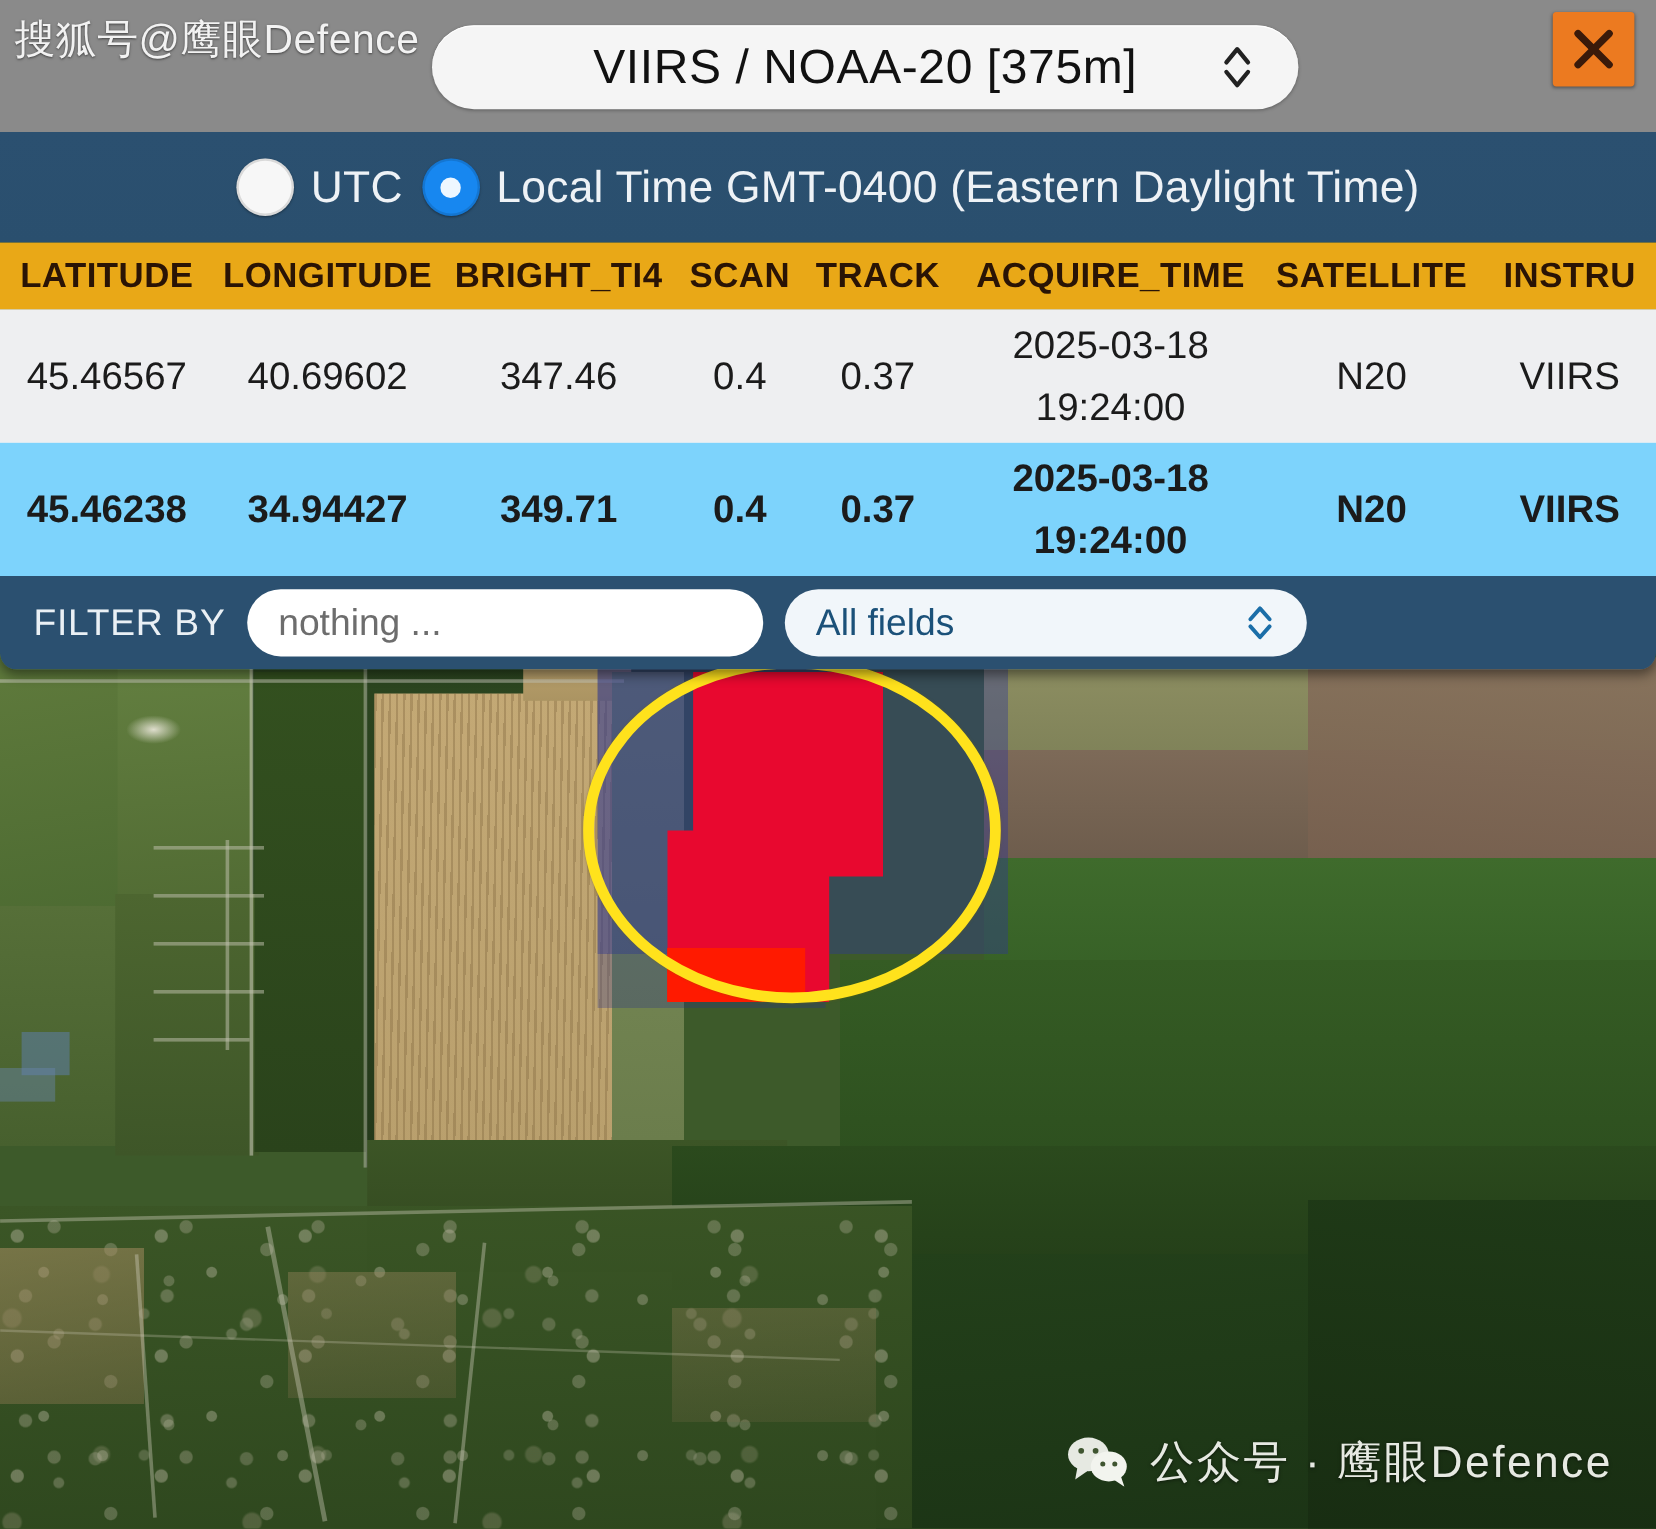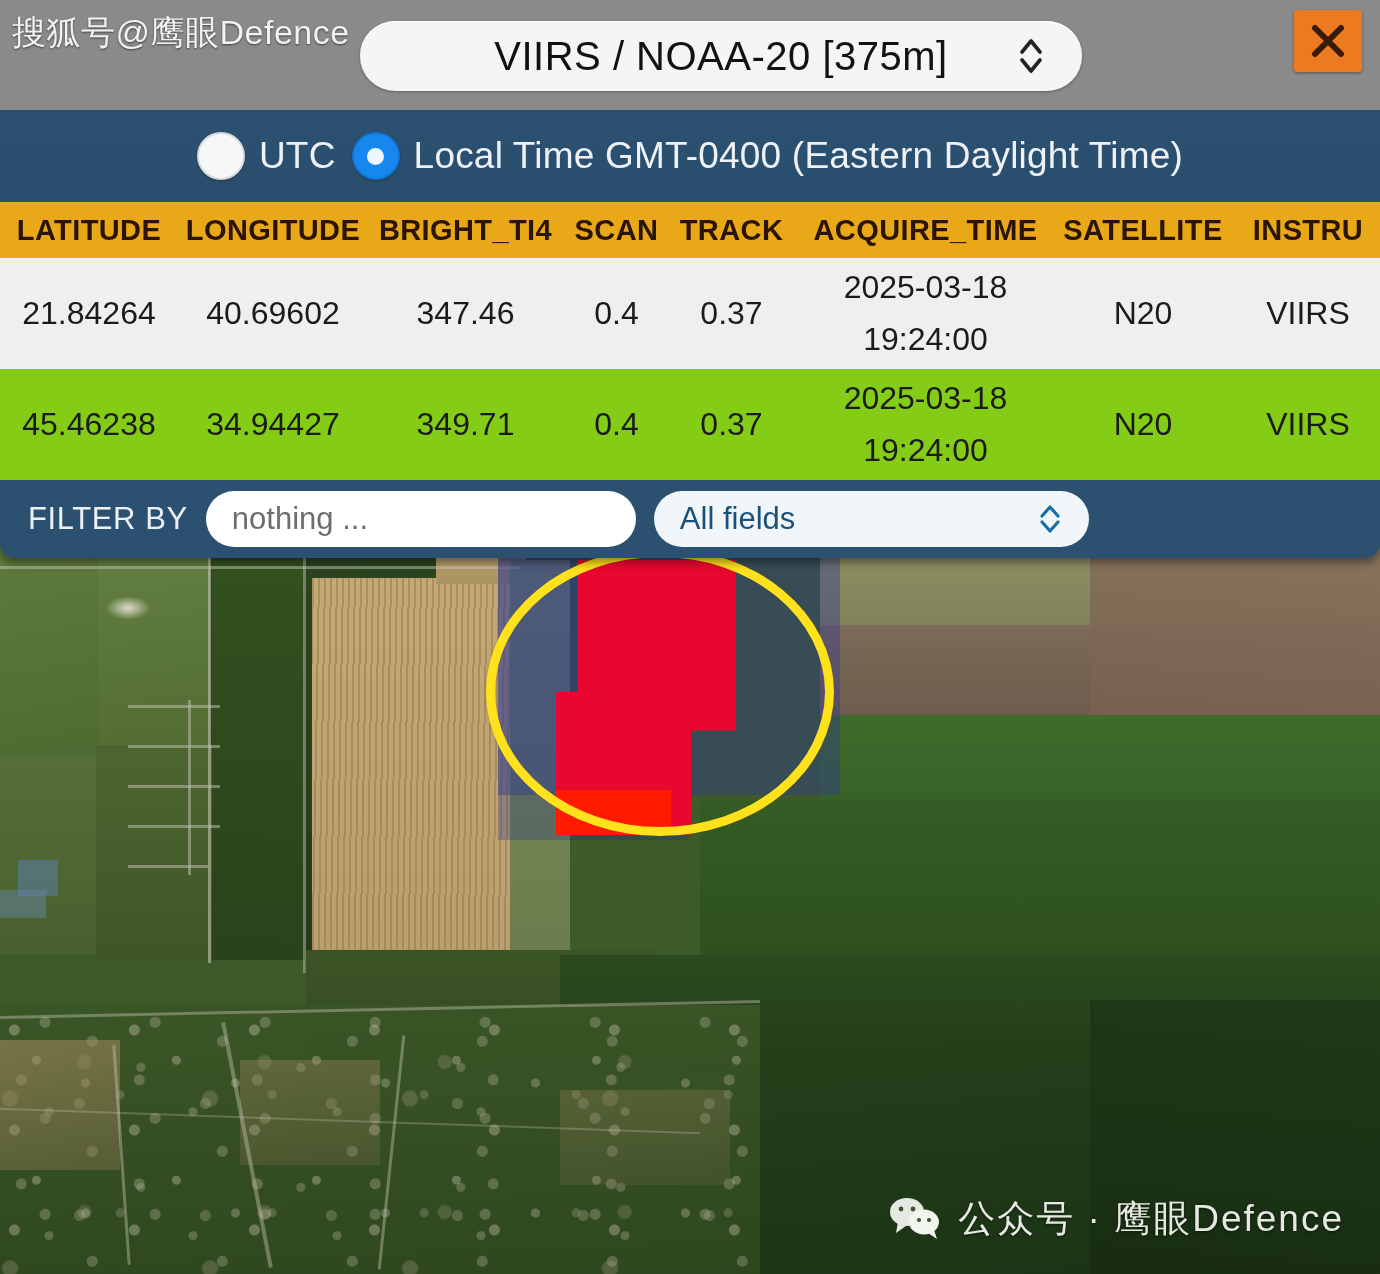--- a/index.html
+++ b/index.html
@@ -307,21 +307,21 @@
   }
 
   
   .tbody { background:#fbfbfc; }
   .trow {
     display:flex;
     align-items:center;
     height:111px;
   }
   .trow.alt { background:#eeeff1; }
-  .trow.norm { background:#84cc16; }
+  .trow.norm { background:#7dd3fc;font-weight:bold; }
   .td {
     font-size:32px;
     color:#1b1b1b;
     text-align:center;
     white-space:nowrap;
     flex:none;
   }
   .td.time {
     display:flex;
     flex-direction:column;
@@ -522,21 +522,21 @@
       <div class="th c-scan">SCAN</div>
       <div class="th c-track">TRACK</div>
       <div class="th c-time">ACQUIRE_TIME</div>
       <div class="th c-sat">SATELLITE</div>
       <div class="th c-inst">INSTRU</div>
     </div>
 
     <div class="tbody">
 
       <div class="trow alt">
-        <div class="td c-lat">21.84264</div>
+        <div class="td c-lat">45.46567</div>
         <div class="td c-lon">40.69602</div>
         <div class="td c-bri">347.46</div>
         <div class="td c-scan">0.4</div>
         <div class="td c-track">0.37</div>
         <div class="td c-time time">
           <span>2025-03-18</span>
           <span>19:24:00</span>
         </div>
         <div class="td c-sat">N20</div>
         <div class="td c-inst">VIIRS</div>

